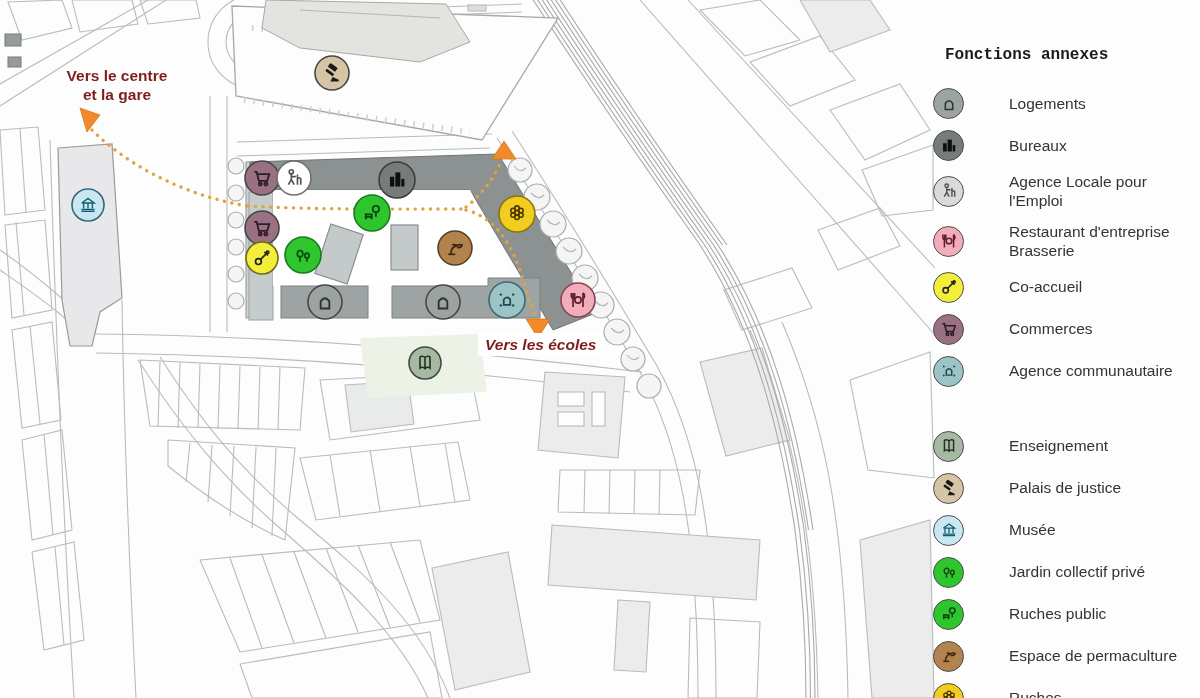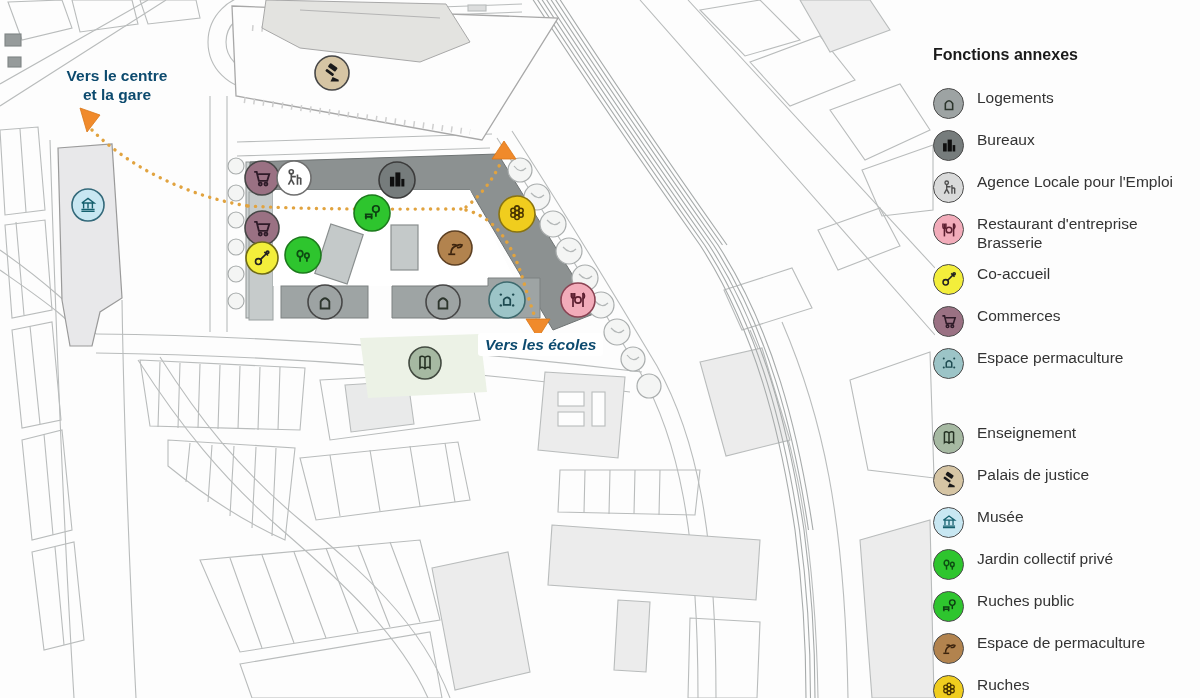--- a/index.html
+++ b/index.html
@@ -1,24 +1,24 @@
 <!DOCTYPE html>
 <html><head>
 <meta charset="utf-8">
 <style>
   html,body{margin:0;padding:0;background:#fff;}
   .stage{position:relative;width:1200px;height:698px;background:#fdfdfd;overflow:hidden;
          font-family:"Liberation Sans",sans-serif;color:#333;}
   .map{position:absolute;left:0;top:0;}
-  .maplabel{position:absolute;text-align:center;font-size:15.5px;font-weight:600;color:#0c4a6e;
+  .maplabel{position:absolute;text-align:center;font-size:15.5px;font-weight:600;color:#7f1d1d;
             line-height:1.25;white-space:nowrap;}
   .maplabel.boxed{background:#fff;padding:2px 7px;border-radius:3px;}
   .legend{position:absolute;left:933px;top:46px;width:262px;}
-  .legend-title{font-size:16px;font-weight:700;color:#1a1a1a;margin:0 0 24px 0;}
-  .lrow{display:flex;align-items:flex-start;margin-bottom:11px;min-height:31px;}
+  .legend-title{font-size:16px;font-weight:700;color:#1a1a1a;margin:0 0 24px 12px;font-family:Liberation Mono, monospace;}
+  .lrow{display:flex;align-items:center;margin-bottom:11px;min-height:31px;gap:32px;}
   .lic{flex:0 0 31px;width:31px;height:31px;border-radius:50%;border:1.6px solid #4c4c4c;
        box-sizing:border-box;display:flex;align-items:center;justify-content:center;margin-right:13px;}
   .lic svg{width:22px;height:22px;display:block;}
   .llab{font-size:15.5px;color:#333;line-height:1.25;max-width:214px;}
   .lgap{height:33px;}
 </style>
 </head>
 <body>
 
 <div class="stage">
@@ -391,21 +391,21 @@
           </svg>
         </span>
     <span class="llab">Commerces</span>
   </div>
   <div class="lrow">
     <span class="lic" style="background-color: rgb(156, 196, 199);">
           <svg viewBox="0 0 24 24" style="color:#1d4a50">
             <use href="#ic-community-house"></use>
           </svg>
         </span>
-    <span class="llab">Espace permaculture</span>
+    <span class="llab">Agence communautaire</span>
   </div>
 
   <div class="lgap"></div>
 
   <div class="lrow">
     <span class="lic" style="background-color: rgb(166, 185, 162);">
           <svg viewBox="0 0 24 24" style="color:#253123">
             <use href="#ic-book"></use>
           </svg>
         </span>

